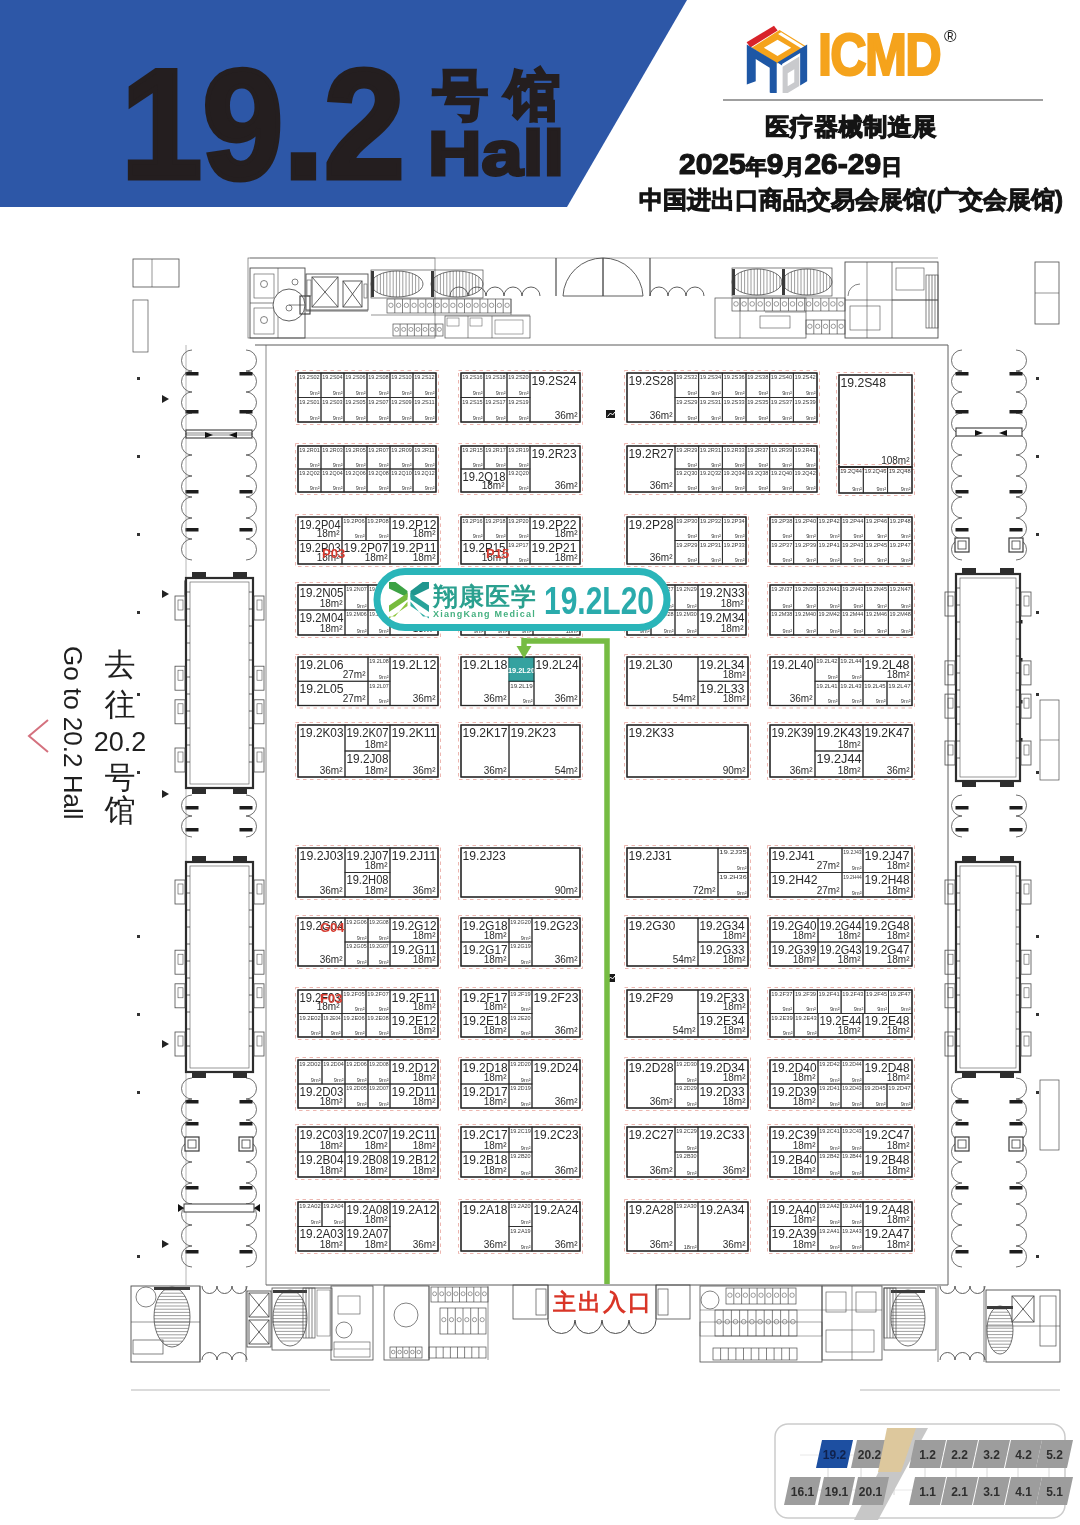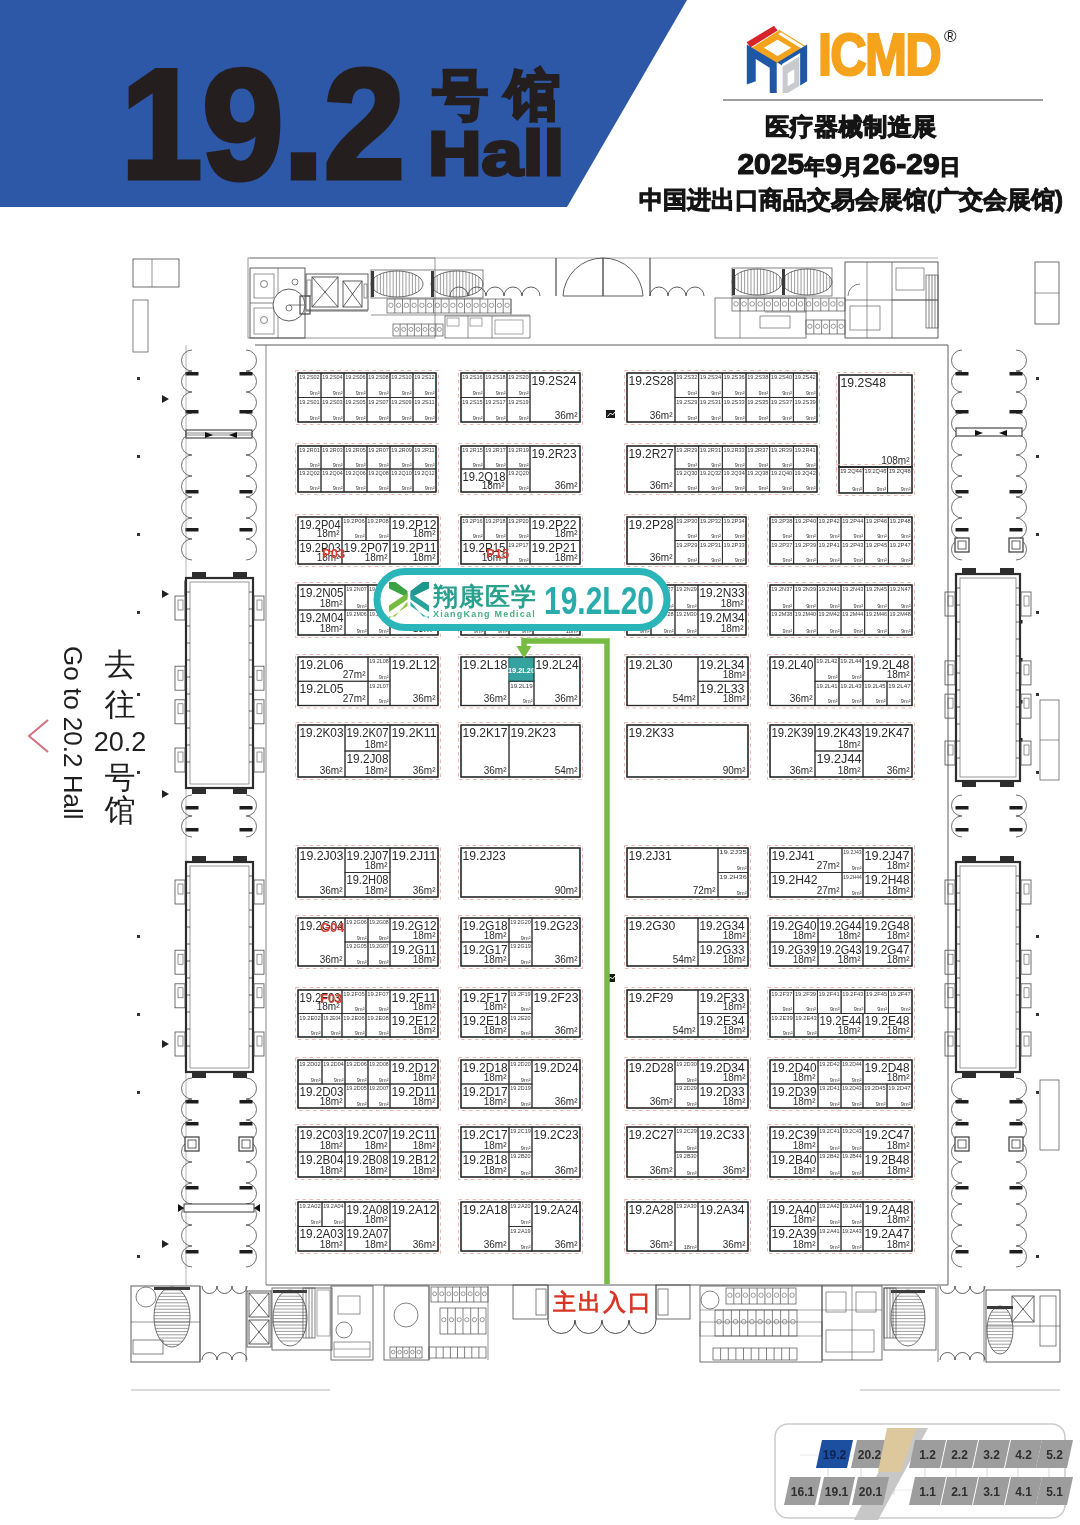--- a/index.html
+++ b/index.html
@@ -30,21 +30,21 @@
 
 <svg class="abs" style="left:818px;top:24px" width="150" height="60" viewBox="0 0 150 60">
     <text x="0" y="51" font-family="&quot;Liberation Sans&quot;,sans-serif" font-weight="bold" font-size="60" fill="#f5a31c" stroke="#f5a31c" stroke-width="2.2" textLength="122" lengthAdjust="spacingAndGlyphs" letter-spacing="-2">ICMD</text>
     <text x="126" y="18" font-family="&quot;Liberation Sans&quot;,sans-serif" font-size="17" fill="#1a1a1a">®</text>
   </svg>
 
 <div class="abs" style="left:723px;top:99px;width:320px;height:2px;background:#9f9f9f;"></div>
 
 <div class="abs" style="left:681px;top:111px;width:340px;text-align:center;font-size:24px;font-weight:bold;color:#141414;letter-spacing:0.5px;-webkit-text-stroke:1.1px #141414;">医疗器械制造展</div>
 
-<div class="abs" style="left:679px;top:147px;width:340px;text-align:center;font-size:30px;font-weight:bold;color:#141414;-webkit-text-stroke:1.2px #141414;"><span>2025</span><span style="font-size:21px;">年</span><span>9</span><span style="font-size:21px;">月</span><span>26-29</span><span style="font-size:21px;">日</span></div>
+<div class="abs" style="left:679px;top:147px;width:340px;font-size:30px;font-weight:bold;color:#141414;-webkit-text-stroke:1.2px #141414;"><span>2025</span><span style="font-size:21px;">年</span><span>9</span><span style="font-size:21px;">月</span><span>26-29</span><span style="font-size:21px;">日</span></div>
 
 <div class="abs" style="left:581px;top:184px;width:540px;text-align:center;font-size:24px;font-weight:bold;color:#141414;-webkit-text-stroke:0.9px #141414;">中国进出口商品交易会展馆(广交会展馆)</div>
 
 <svg class="abs" style="left:0;top:0" width="1080" height="1525" viewBox="0 0 1080 1525">
 
 <g>
 <line x1="266" y1="345" x2="266" y2="1285" stroke="#6a6a6a" stroke-width="0.8"></line>
 <line x1="948" y1="345" x2="948" y2="1285" stroke="#6a6a6a" stroke-width="0.8"></line>
 <line x1="255" y1="345" x2="948" y2="345" stroke="#5a5a5a" stroke-width="1.0"></line>
 <line x1="266" y1="1285" x2="948" y2="1285" stroke="#5a5a5a" stroke-width="1.0"></line>

